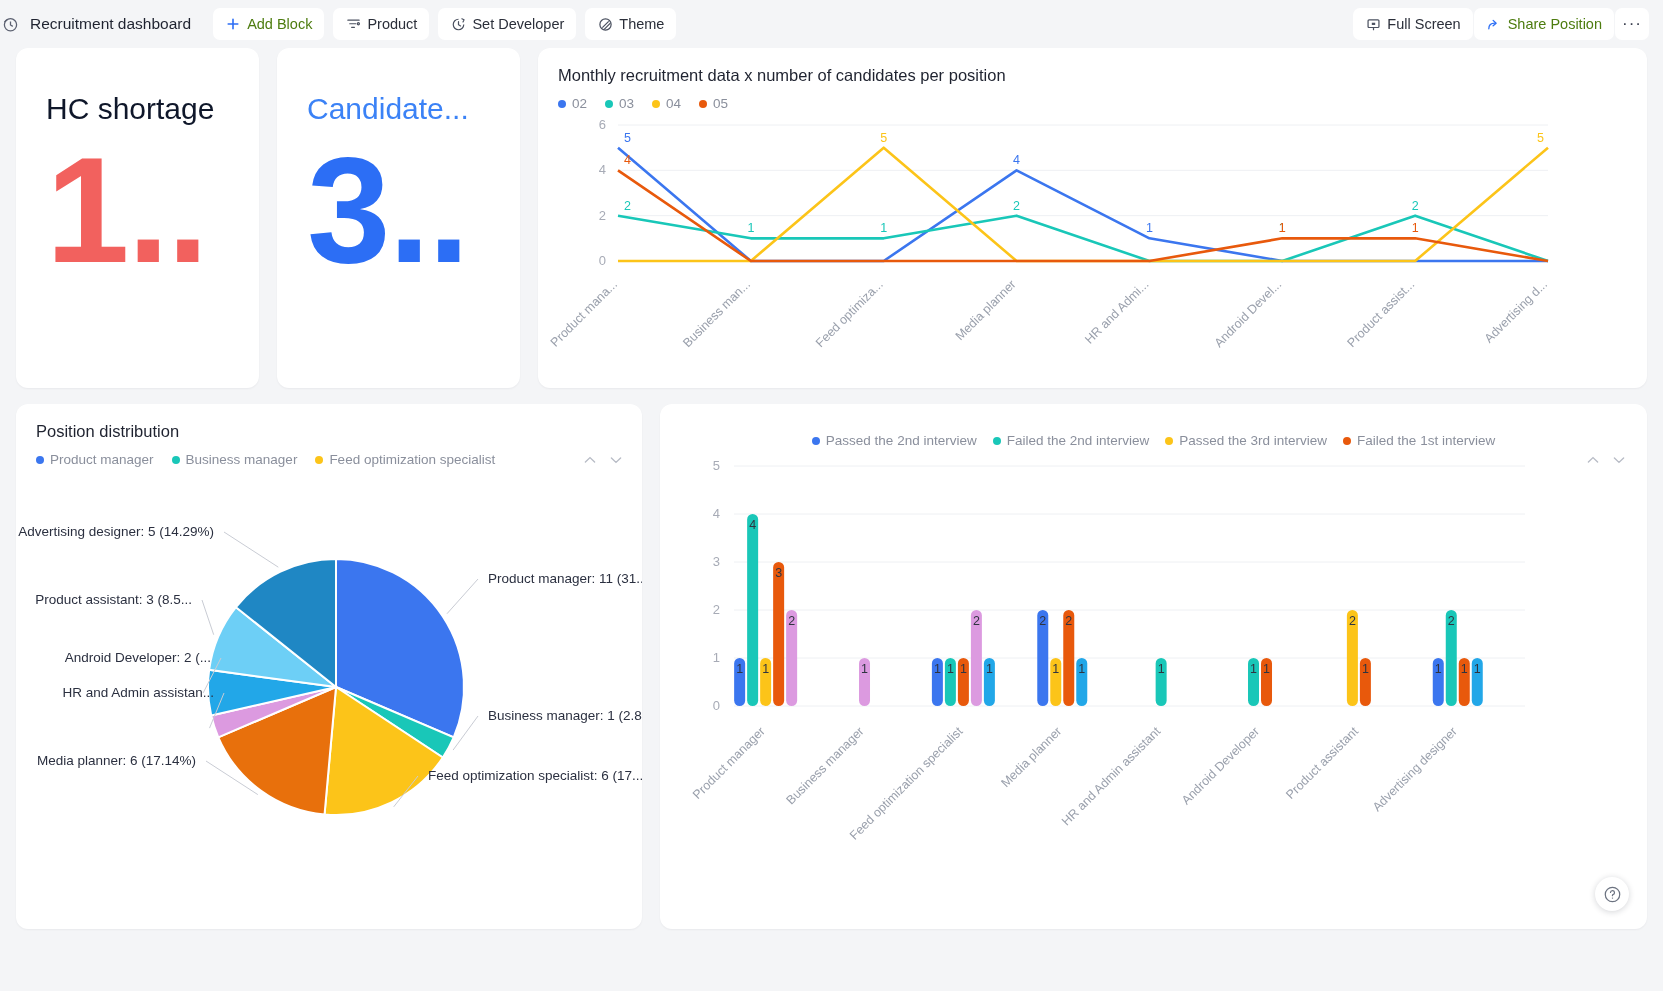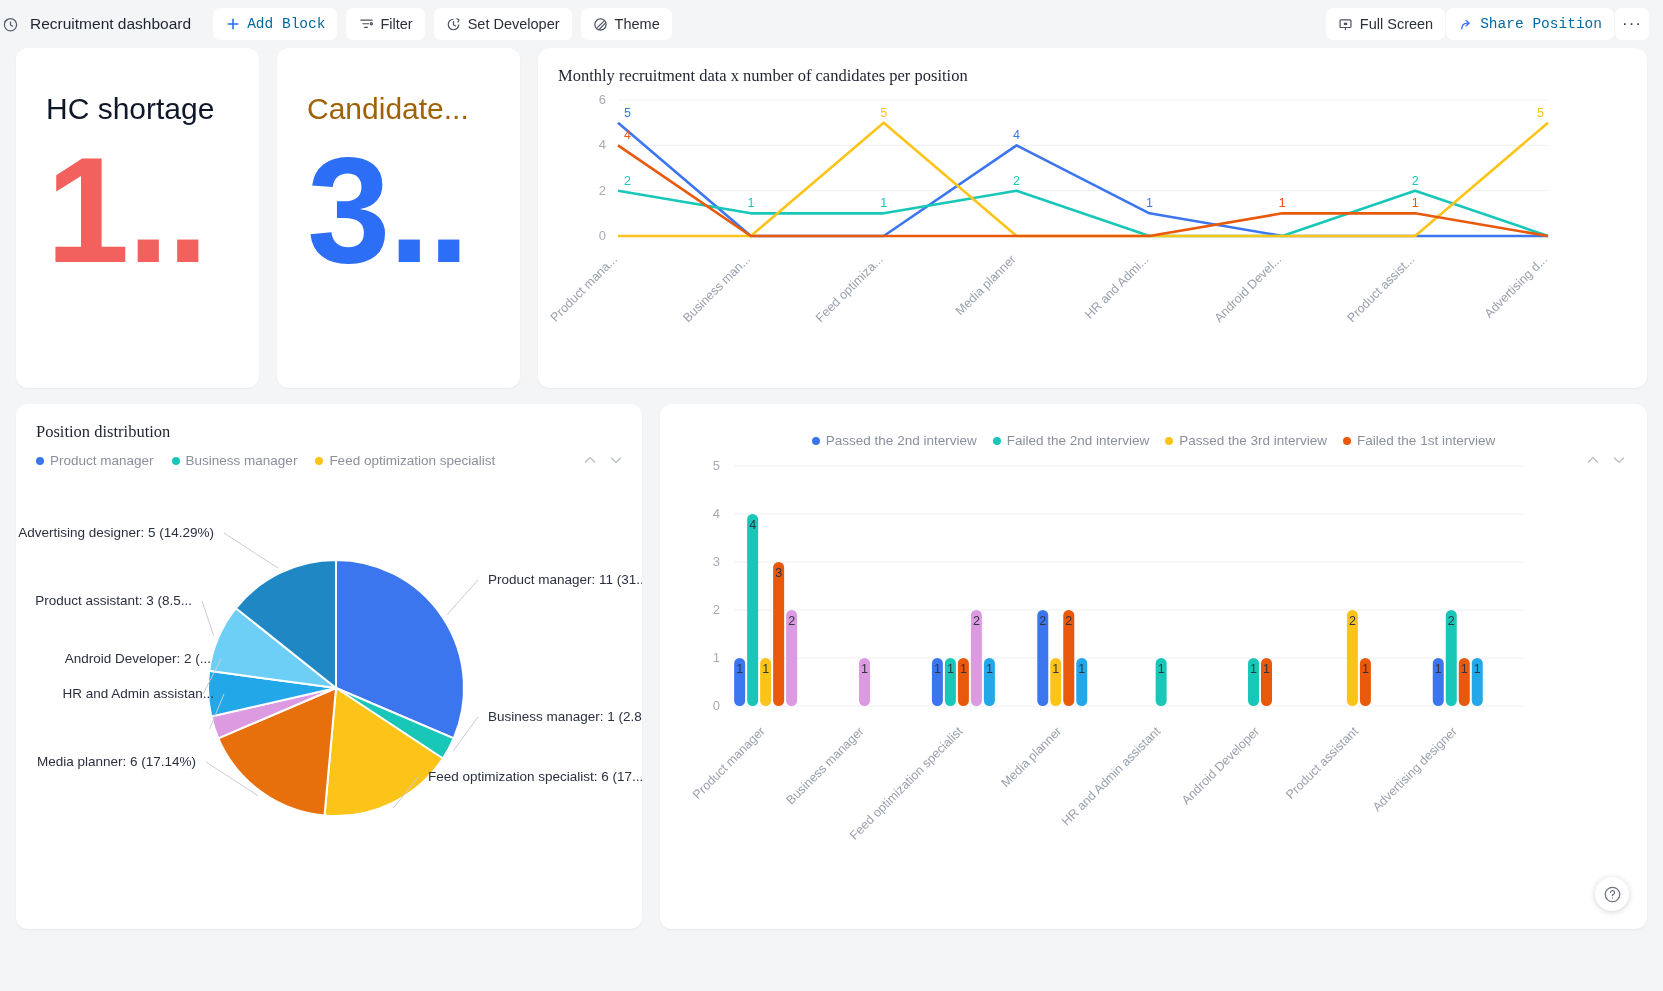--- a/index.html
+++ b/index.html
@@ -21,21 +21,21 @@
   .tb-left { display: flex; align-items: center; gap: 10px; }
   .doc-icon { width: 20px; height: 20px; color: #5b6070; display: flex; align-items: center; justify-content: center; }
   .doc-title { font-size: 15.5px; color: #1f2330; white-space: nowrap; }
   .tb-btn {
     height: 32px; display: inline-flex; align-items: center; gap: 6px;
     background: #ffffff; border: none; border-radius: 7px;
     padding: 0 12px; font-size: 14.5px; color: #2b2f3a;
     font-family: "Liberation Sans", sans-serif; cursor: pointer;
     white-space: nowrap;
   }
-  .tb-btn.blue { color: #0369a1; font-family: Liberation Mono, monospace; }
+  .tb-btn.blue { color: #4d7c0f; }
   .tb-btn.blue .ico { color: #2c6ef5; }
   .tb-group { display: flex; align-items: center; gap: 9px; margin-left: 22px; }
   .tb-right { position: absolute; right: 14px; top: 8px; display: flex; align-items: center; gap: 1px; }
   .ico { display: inline-flex; align-items: center; justify-content: center; width: 16px; height: 16px; color: #4b5160; }
   .tb-more {
     width: 34px; height: 32px; background: #fff; border-radius: 7px; border: none;
     display: flex; align-items: center; justify-content: center;
     color: #3b4050; font-size: 17px; letter-spacing: 1px; cursor: pointer; line-height: 8px;
   }
 
@@ -49,26 +49,26 @@
     box-shadow: 0 1px 2px rgba(16,24,40,.05);
     position: relative; overflow: hidden;
   }
 
   
   .kpi { width: 243px; padding: 44px 30px 0 30px; }
   .kpi-title { font-size: 30px; font-weight: 400; line-height: 1.15; white-space: nowrap; overflow: hidden; }
   .kpi-value { font-size: 150px; font-weight: 700; line-height: .95; margin-top: 12px; white-space: nowrap; letter-spacing: -2px; }
   .kpi.red .kpi-title { color: #0f172a; }
   .kpi.red .kpi-value { color: #f2615e; }
-  .kpi.blue .kpi-title { color: #a16207; }
+  .kpi.blue .kpi-title { color: #3b82f6; }
   .kpi.blue .kpi-value { color: #2c6ef5; }
 
   
   .chart-card { flex: 1; padding: 18px 20px 8px 20px; }
-  .chart-title { font-size: 16.5px; color: #1f2330; font-weight: 400; font-family: Liberation Serif, serif; }
+  .chart-title { font-size: 16.5px; color: #1f2330; font-weight: 400; }
   .legend { display: flex; align-items: center; gap: 18px; margin-top: 11px; flex-wrap: wrap; }
   .legend.small { gap: 16px; justify-content: center; }
   .lg-item { display: flex; align-items: center; gap: 6px; font-size: 13.5px; color: #8a8f9c; white-space: nowrap; }
   .lg-dot { width: 8px; height: 8px; border-radius: 50%; display: inline-block; }
 
   .panel-head { display: flex; align-items: flex-start; justify-content: space-between; }
   .caret-group { display: flex; gap: 10px; color: #b8bcc6; padding-top: 2px; }
   .caret { width: 16px; height: 16px; cursor: pointer; }
 
   .plot { position: relative; width: 100%; }
@@ -114,21 +114,21 @@
       <span>Add Block</span>
     </button>
 
     <button class="tb-btn">
       <span class="ico">
         <svg width="15" height="15" viewBox="0 0 16 16" fill="none" stroke="currentColor" stroke-width="1.3" stroke-linecap="round">
           <path d="M2 3.4h12M4 7.2h6.5M6 11h3"></path>
             <circle cx="13.2" cy="7.2" r="1.1"></circle>
         </svg>
       </span>
-      <span>Filter</span>
+      <span>Product</span>
     </button>
 
     <button class="tb-btn">
       <span class="ico">
         <svg width="15" height="15" viewBox="0 0 16 16" fill="none" stroke="currentColor" stroke-width="1.3">
           <path d="M13.6 8A5.6 5.6 0 1 1 8 2.4"></path>
             <path d="M8 5v3.2l2.2 1.3" stroke-linecap="round"></path>
           <path d="M11.6 1.9 13.9 3l-1.1 2.3" stroke-linecap="round" stroke-linejoin="round"></path>
         </svg>
       </span>
@@ -181,20 +181,38 @@
       <div class="kpi-value">1..</div>
     </div>
 
     <div class="card kpi blue">
       <div class="kpi-title">Candidate...</div>
       <div class="kpi-value">3..</div>
     </div>
 
     <div class="card chart-card">
       <div class="chart-title">Monthly recruitment data x number of candidates per position</div>
+      <div class="legend" id="line-legend">
+          <span class="lg-item">
+            <span class="lg-dot" style="background: rgb(59, 118, 239);"></span>
+            <span>02</span>
+          </span>
+          <span class="lg-item">
+            <span class="lg-dot" style="background: rgb(25, 199, 184);"></span>
+            <span>03</span>
+          </span>
+          <span class="lg-item">
+            <span class="lg-dot" style="background: rgb(252, 196, 25);"></span>
+            <span>04</span>
+          </span>
+          <span class="lg-item">
+            <span class="lg-dot" style="background: rgb(232, 89, 12);"></span>
+            <span>05</span>
+          </span>
+        </div>
       <div class="plot">
         <svg id="line-svg" width="1010" height="250" viewBox="0 0 1010 250">
             <line x1="60" y1="14" x2="990" y2="14" class="gridline"></line>
             <text x="48" y="18" class="axis-lbl" text-anchor="end">6</text>
             <line x1="60" y1="59.33333333333334" x2="990" y2="59.33333333333334" class="gridline"></line>
             <text x="48" y="63.33333333333334" class="axis-lbl" text-anchor="end">4</text>
             <line x1="60" y1="104.66666666666667" x2="990" y2="104.66666666666667" class="gridline"></line>
             <text x="48" y="108.66666666666667" class="axis-lbl" text-anchor="end">2</text>
             <line x1="60" y1="150" x2="990" y2="150" class="gridline"></line>
             <text x="48" y="154" class="axis-lbl" text-anchor="end">0</text>

